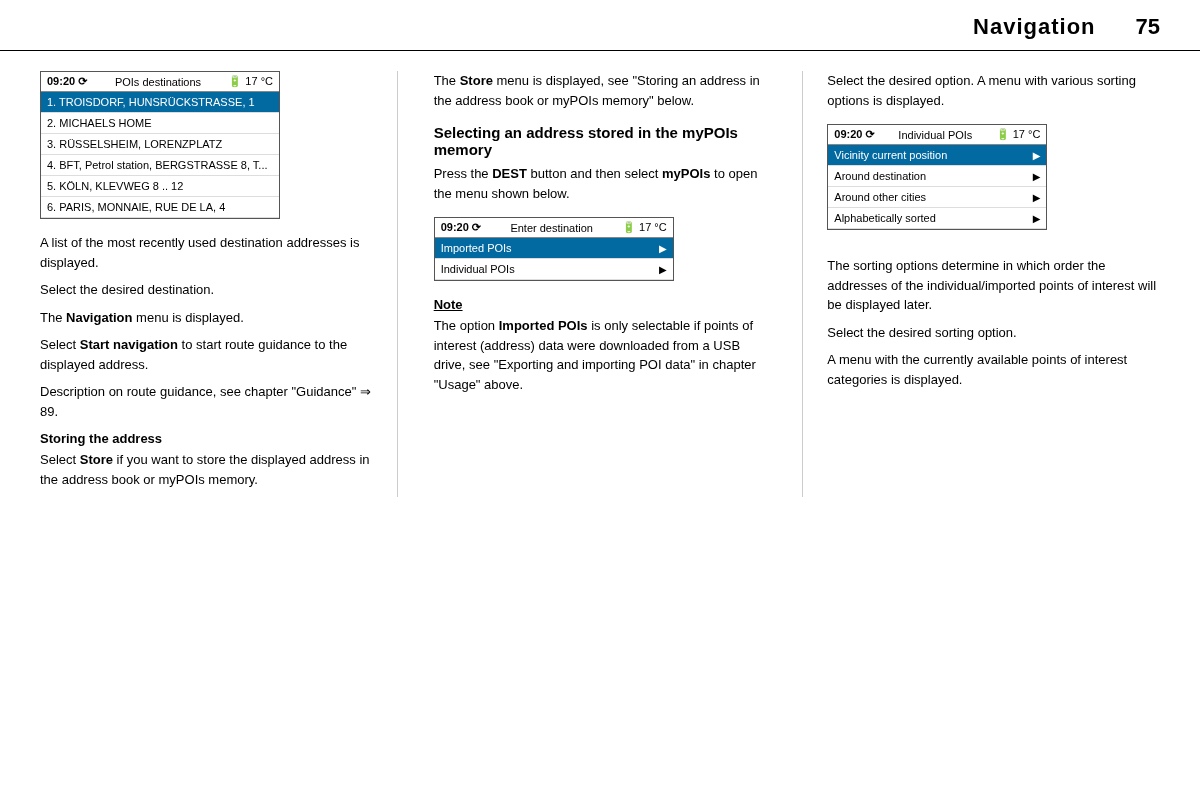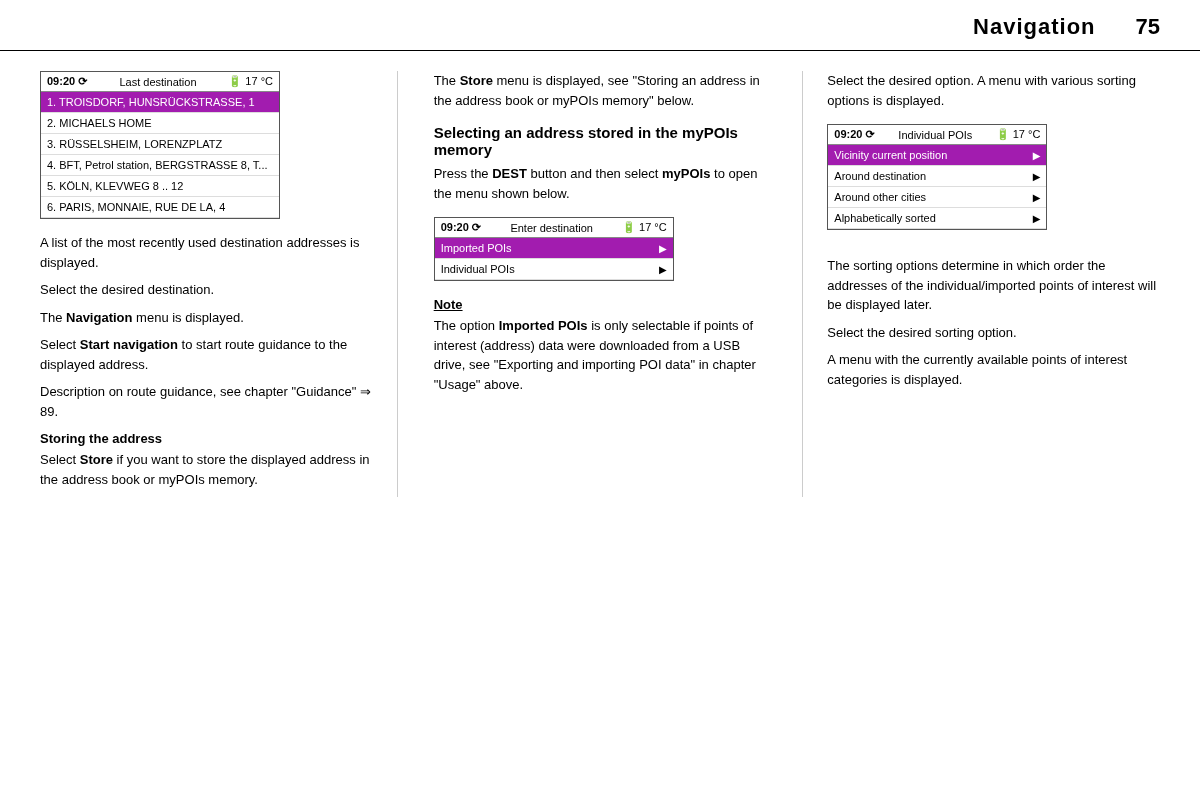--- a/index.html
+++ b/index.html
@@ -68,21 +68,21 @@
     .screen-header .time { font-weight: bold; font-size: 11px; }
     .screen-header .title { font-size: 11px; }
     .screen-header .temp { font-size: 11px; }
 
     .screen-row {
       padding: 4px 6px;
       font-size: 11px;
       border-bottom: 1px solid #ddd;
     }
     .screen-row.highlighted {
-      background: #a21caf;
+      background: #0369a1;
       color: #fff;
     }
     .screen-row.normal { background: #fff; color: #000; }
     .screen-row-with-arrow {
       display: flex;
       justify-content: space-between;
       align-items: center;
     }
     .arrow-right { font-size: 10px; }
 
@@ -130,21 +130,21 @@
 
 <div class="page-body">
 
   <div class="col col-left">
 
     <div class="screen-mockup">
       <div class="screen-header">
         <span class="time">
           <span>09:20</span><span> ⟳</span>
         </span>
-        <span class="title">Last destination</span>
+        <span class="title">POIs destinations</span>
         <span class="temp">
           <span>🔋</span>
           <span>17 °C</span>
         </span>
       </div>
       <div id="screen1-rows">
           <div class="screen-row highlighted">1. TROISDORF, HUNSRÜCKSTRASSE, 1</div>
           <div class="screen-row normal">2. MICHAELS HOME</div>
           <div class="screen-row normal">3. RÜSSELSHEIM, LORENZPLATZ</div>
           <div class="screen-row normal">4. BFT, Petrol station, BERGSTRASSE 8, T...</div>

